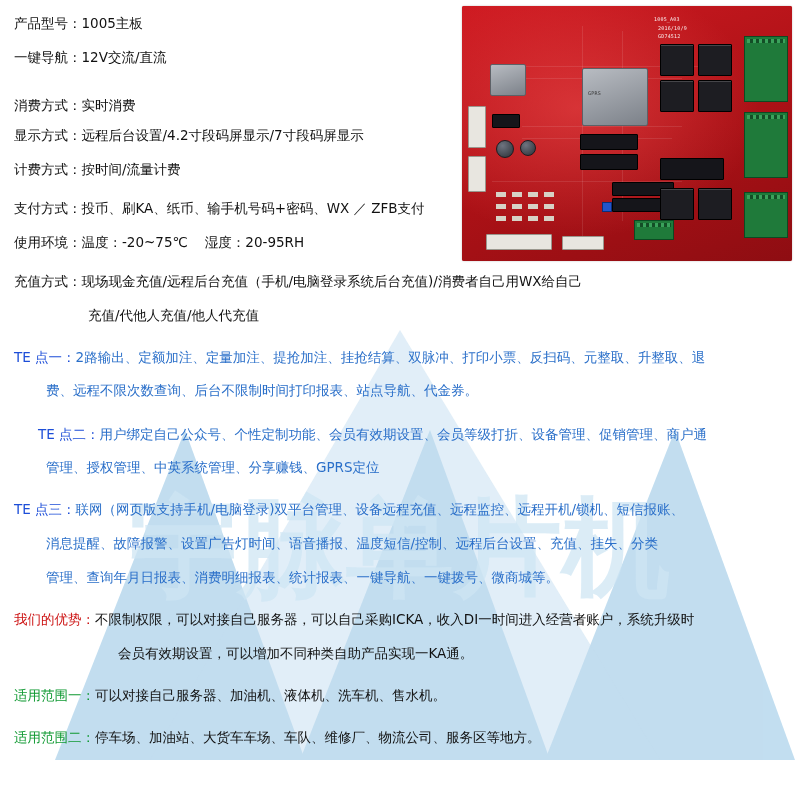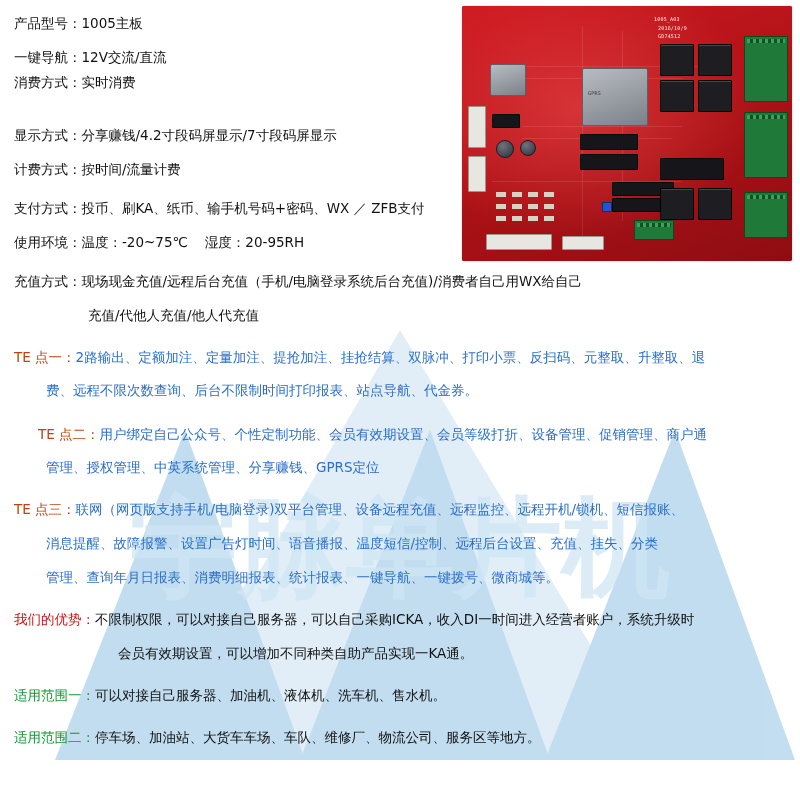--- a/index.html
+++ b/index.html
@@ -125,21 +125,21 @@
   }
   .line {
     position: absolute;
     font-family: "DejaVu Sans", "Liberation Sans", sans-serif;
     color: #111111;
     font-size: 13.5px;
     line-height: 19px;
     white-space: pre;
   }
   .blue-head {
-    color: #c2410c;
+    color: #1d4ed8;
     text-align: center;
   }
   .blue-body {
     color: #2a6fc9;
   }
   .red-head {
     color: #cc1111;
   }
   .green-head {
     color: #119a33;
@@ -226,23 +226,23 @@
     <div style="position:absolute; left:140px; top:196px; width:8px; height:8px; background:#2255cc; border:1px solid #0c2f7a;"></div>
   </div>
 </div>
 
 <div class="doc">
 
   <div class="line spec" style="left:14px; top:14px;"><span>产品型号：</span><span>1005主板</span></div>
 
   <div class="line spec" style="left:14px; top:48px;"><span>一键导航：</span><span>12V交流/直流</span></div>
 
-  <div class="line spec" style="left:14px; top:73px;"><span>消费方式：</span><span>实时消费</span></div>
-
-  <div class="line spec" style="left:14px; top:126px;"><span>显示方式：</span><span>分享赚钱/4.2寸段码屏显示/7寸段码屏显示</span></div>
+  <div class="line spec" style="left:14px; top:96px;"><span>消费方式：</span><span>实时消费</span></div>
+
+  <div class="line spec" style="left:14px; top:126px;"><span>显示方式：</span><span>远程后台设置/4.2寸段码屏显示/7寸段码屏显示</span></div>
 
   <div class="line spec" style="left:14px; top:160px;"><span>计费方式：</span><span>按时间/流量计费</span></div>
 
   <div class="line spec" style="left:14px; top:199px;"><span>支付方式：</span><span>投币、刷KA、纸币、输手机号码+密码、WX ／ ZFB支付</span></div>
 
   <div class="line spec" style="left:14px; top:233px;"><span>使用环境：</span><span>温度：-20~75℃    湿度：20-95RH</span></div>
 
   <div class="line spec" style="left:14px; top:272px;"><span>充值方式：</span><span>现场现金充值/远程后台充值（手机/电脑登录系统后台充值)/消费者自己用WX给自己</span></div>
 
   <div class="line spec" style="left:88px; top:306px;"><span>充值/代他人充值/他人代充值</span></div>

